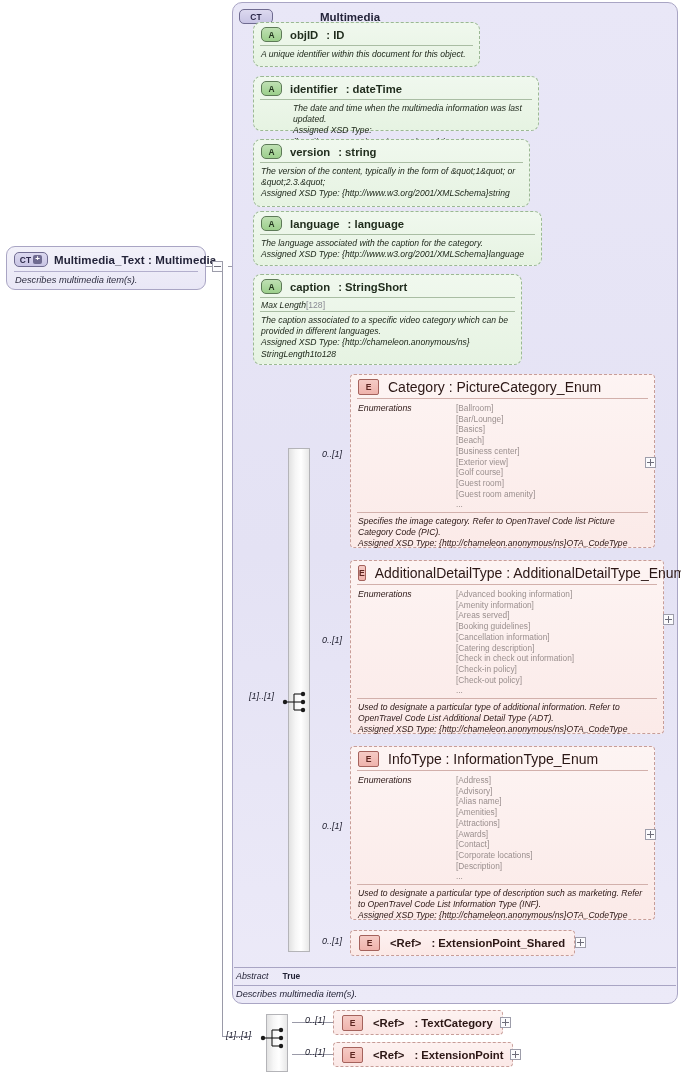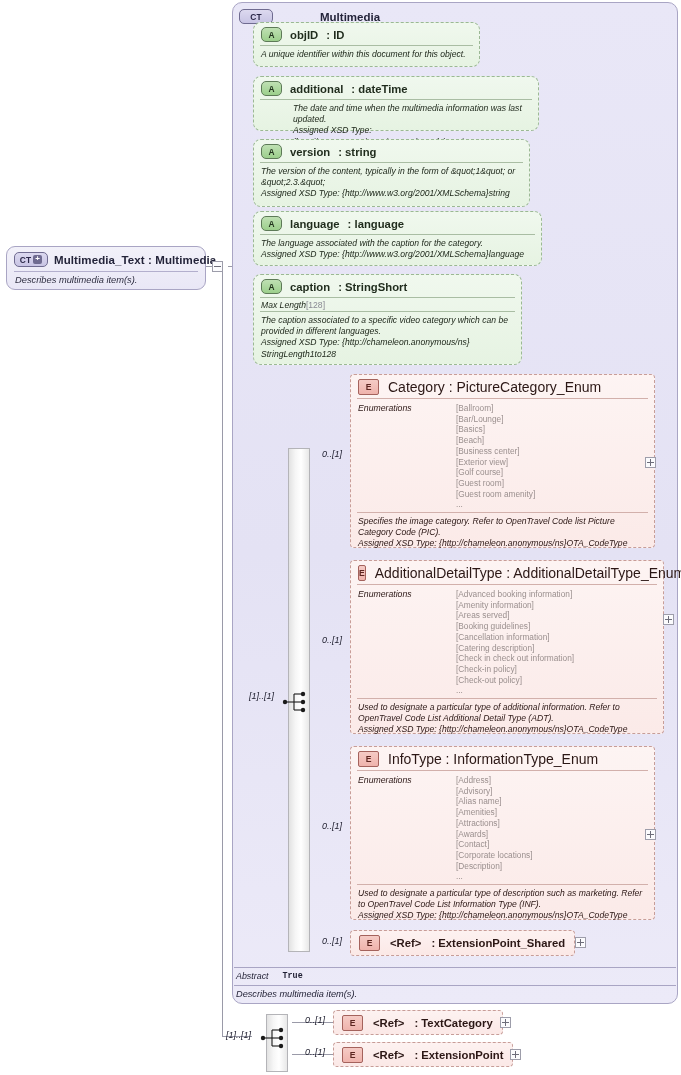--- a/index.html
+++ b/index.html
@@ -115,21 +115,21 @@
     border:1px solid #b4b4b8;
   }
   .card{
     position:absolute;font-size:9px;font-style:italic;color:#1c1c2c;white-space:nowrap;
   }
 
   
   .footrule{position:absolute;height:1px;background:#a9a5c4;}
   .footrow{position:absolute;display:flex;gap:14px;font-size:8.9px;color:#1f1f33;}
   .footrow .fkey{font-style:italic;}
-  .footrow .fval{font-weight:bold;font-size:8.4px;font-family:Liberation Mono, monospace;}
+  .footrow .fval{font-weight:bold;font-size:8.4px;}
   .footdesc{position:absolute;font-size:9.2px;font-style:italic;color:#1f1f33;}
 </style>
 </head>
 <body>
 
 <div id="stage">
 
   <div class="hline" style="left:206px;top:266px;width:12px;"></div>
   <div class="vline" style="left:218px;top:266px;height:2px;"></div>
   <div class="hline" style="left:228px;top:266px;width:6px;"></div>
@@ -181,21 +181,21 @@
       <span class="ab-nm"><span>objID</span></span>
       <span class="ab-nm">: ID</span>
     </div>
     <div class="ab-rule"></div>
     <div class="ab-doc">A unique identifier within this document for this object.</div>
   </div>
 
   <div class="attrbox" style="left:253px;top:76px;width:286px;height:55px;">
     <div class="ab-hd">
       <span class="ico-a">A</span>
-      <span class="ab-nm"><span>additional</span></span>
+      <span class="ab-nm"><span>identifier</span></span>
       <span class="ab-nm">: dateTime</span>
     </div>
     <div class="ab-rule"></div>
     <div class="ab-doc" style="white-space:pre-line;margin-left:32px;">The date and time when the multimedia information was last updated.
 Assigned XSD Type: {http://www.w3.org/2001/XMLSchema}dateTime</div>
   </div>
 
   <div class="attrbox" style="left:253px;top:139px;width:277px;height:68px;">
     <div class="ab-hd">
       <span class="ico-a">A</span>

